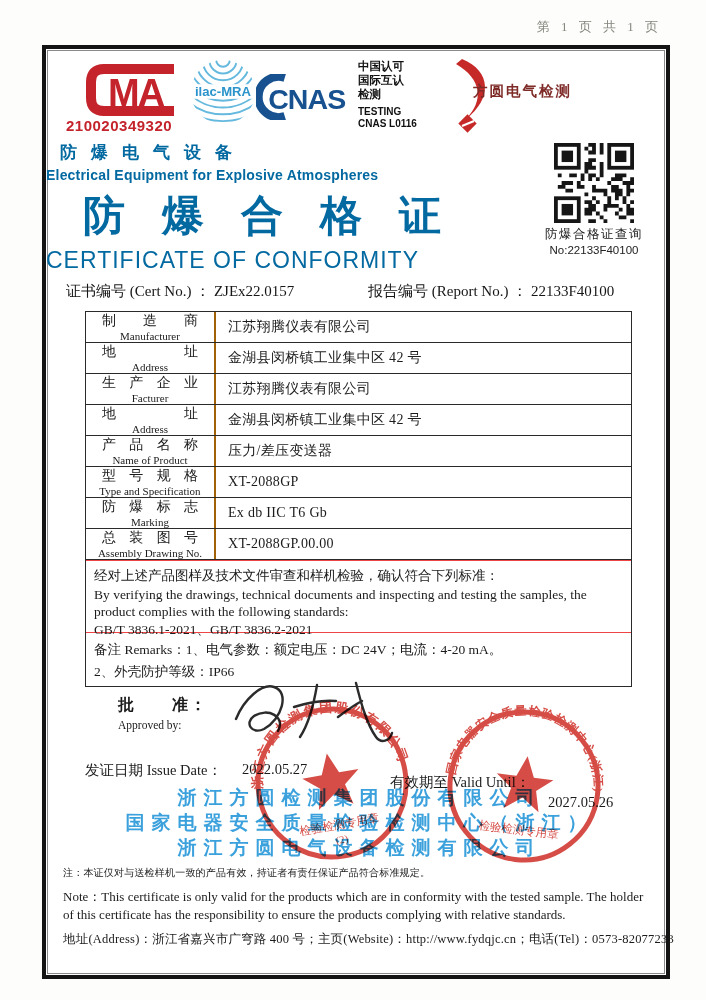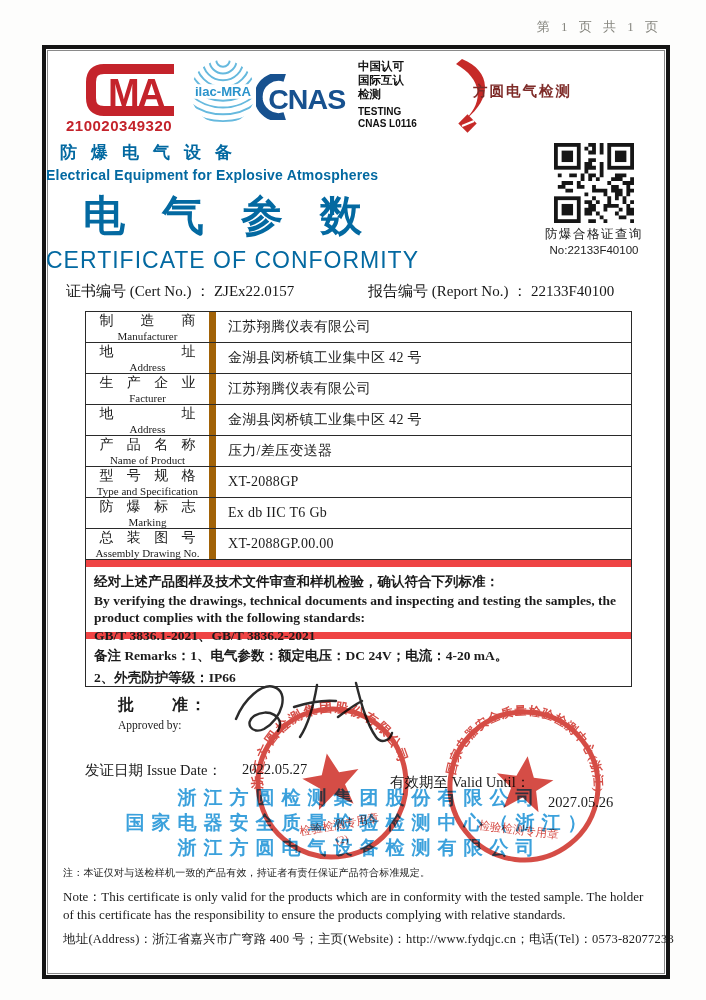--- a/index.html
+++ b/index.html
@@ -59,31 +59,31 @@
   .certrow .c2{position:absolute;left:322px;white-space:nowrap;}
 
   
   .dtable{
     position:absolute;left:39px;top:262px;width:547px;
     border:1.4px solid #2a2a2a;box-sizing:border-box;font-size:14px;
   }
   .drow{display:flex;border-bottom:1px solid #2a2a2a;height:30px;}
   .drow:last-of-type{border-bottom:none;}
   .dlabel{
-    width:130px;border-right:7px solid #a16207;box-sizing:border-box;
+    width:130px;border-right:2px solid #a16207;box-sizing:border-box;
     display:flex;flex-direction:column;justify-content:center;text-align:center;
     padding:1px 6px;
   }
   .dlabel .cn{font-size:14px;line-height:15px;text-align:justify;text-align-last:justify;
     width:96px;margin:0 auto;}
   .dlabel .en{font-size:11px;line-height:12px;margin-top:2px;text-align:center;
     text-align-last:center;}
   .dvalue{flex:1;display:flex;align-items:center;padding-left:12px;letter-spacing:.3px;}
 
-  .cell-block{border-top:7px solid #ef4444;padding:6px 10px 5px 8px;box-sizing:border-box;font-weight:bold;}
+  .cell-block{border-top:1px solid #ef4444;padding:6px 10px 5px 8px;box-sizing:border-box;}
   .statement{height:72px;font-size:13.5px;line-height:17.5px;}
   .statement .cn{margin-bottom:1px;}
   .remarks{height:54px;font-size:13.5px;line-height:22px;}
 
   
   .approve{position:absolute;left:72px;top:646px;}
   .approve .cn{font-size:16px;font-weight:bold;letter-spacing:2px;}
   .approve .en{font-size:11.5px;margin-top:3px;}
   .sig{position:absolute;left:168px;top:626px;}
 
@@ -165,21 +165,21 @@
   <svg class="abs" style="left:392px;top:8px" width="60" height="80" viewBox="0 0 60 80">
     <path d="M24 2 C 54 14, 54 42, 28 62 C 46 44, 44 22, 18 7 Z" fill="#c62a28"></path>
     <rect x="23" y="60" width="13" height="13" transform="rotate(45 29.5 66.5)" fill="#c62a28"></rect>
     <path d="M24 69 L36 64" stroke="#ffffff" stroke-width="2"></path>
   </svg>
   <div class="fy-label">方圆电气检测</div>
 
   <div class="titles">
     <div class="t-cn-small">防爆电气设备</div>
     <div class="t-en-small">Electrical Equipment for Explosive Atmospheres</div>
-    <div class="t-cn-large">电气参数</div>
+    <div class="t-cn-large">防爆合格证</div>
     <div class="t-en-large">CERTIFICATE OF CONFORMITY</div>
   </div>
 
   <div class="qr-wrap">
     <svg width="80" height="80" viewBox="0 0 84 84">
       <rect x="0" y="0" width="84" height="84" fill="#ffffff"></rect>
       <path id="qr-mods" fill="#161616" d="M36 0h4v4h-4zM40 0h4v4h-4zM48 0h4v4h-4zM32 4h4v4h-4zM40 4h4v4h-4zM48 4h4v4h-4zM36 8h4v4h-4zM40 8h4v4h-4zM48 8h4v4h-4zM36 16h4v4h-4zM40 16h4v4h-4zM32 20h4v4h-4zM36 20h4v4h-4zM48 20h4v4h-4zM32 24h4v4h-4zM36 24h4v4h-4zM40 24h4v4h-4zM48 24h4v4h-4zM32 28h4v4h-4zM48 28h4v4h-4zM4 32h4v4h-4zM16 32h4v4h-4zM20 32h4v4h-4zM28 32h4v4h-4zM36 32h4v4h-4zM40 32h4v4h-4zM48 32h4v4h-4zM64 32h4v4h-4zM68 32h4v4h-4zM72 32h4v4h-4zM28 36h4v4h-4zM36 36h4v4h-4zM44 36h4v4h-4zM60 36h4v4h-4zM64 36h4v4h-4zM68 36h4v4h-4zM80 36h4v4h-4zM8 40h4v4h-4zM12 40h4v4h-4zM16 40h4v4h-4zM24 40h4v4h-4zM56 40h4v4h-4zM72 40h4v4h-4zM76 40h4v4h-4zM80 40h4v4h-4zM4 44h4v4h-4zM8 44h4v4h-4zM24 44h4v4h-4zM28 44h4v4h-4zM40 44h4v4h-4zM60 44h4v4h-4zM64 44h4v4h-4zM76 44h4v4h-4zM12 48h4v4h-4zM16 48h4v4h-4zM40 48h4v4h-4zM44 48h4v4h-4zM48 48h4v4h-4zM52 48h4v4h-4zM60 48h4v4h-4zM64 48h4v4h-4zM68 48h4v4h-4zM76 48h4v4h-4zM80 48h4v4h-4zM32 52h4v4h-4zM52 52h4v4h-4zM64 52h4v4h-4zM68 52h4v4h-4zM76 52h4v4h-4zM40 56h4v4h-4zM56 56h4v4h-4zM64 56h4v4h-4zM72 56h4v4h-4zM32 60h4v4h-4zM36 60h4v4h-4zM44 60h4v4h-4zM56 60h4v4h-4zM72 60h4v4h-4zM80 60h4v4h-4zM36 64h4v4h-4zM40 64h4v4h-4zM52 64h4v4h-4zM56 64h4v4h-4zM60 64h4v4h-4zM64 64h4v4h-4zM76 64h4v4h-4zM32 68h4v4h-4zM36 68h4v4h-4zM40 68h4v4h-4zM52 68h4v4h-4zM68 68h4v4h-4zM76 68h4v4h-4zM80 68h4v4h-4zM32 72h4v4h-4zM36 72h4v4h-4zM44 72h4v4h-4zM64 72h4v4h-4zM76 72h4v4h-4zM80 72h4v4h-4zM48 76h4v4h-4zM68 76h4v4h-4zM72 76h4v4h-4zM36 80h4v4h-4zM40 80h4v4h-4zM52 80h4v4h-4zM80 80h4v4h-4z"></path>
       <g fill="#161616">
         <rect x="0" y="0" width="28" height="28"></rect>
           <rect x="56" y="0" width="28" height="28"></rect>

